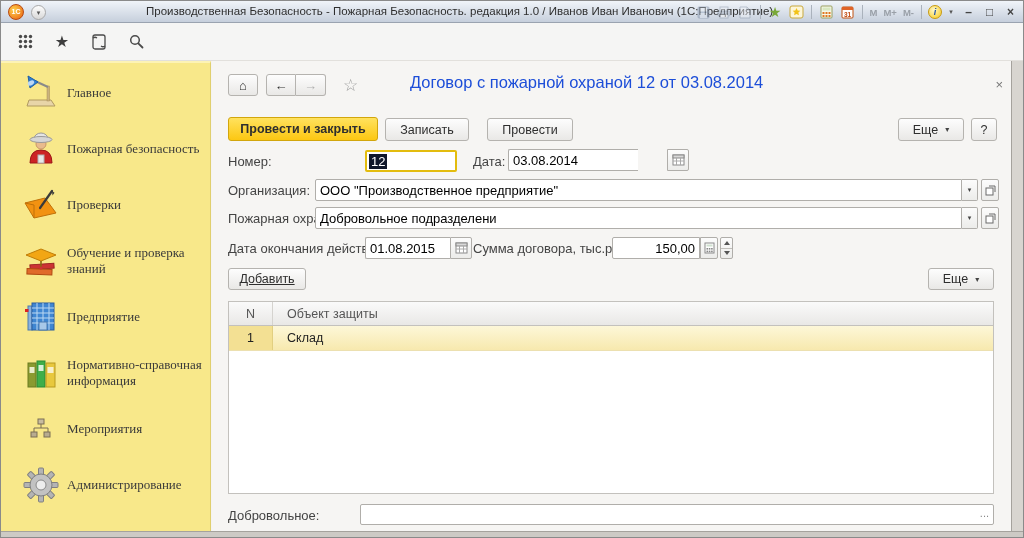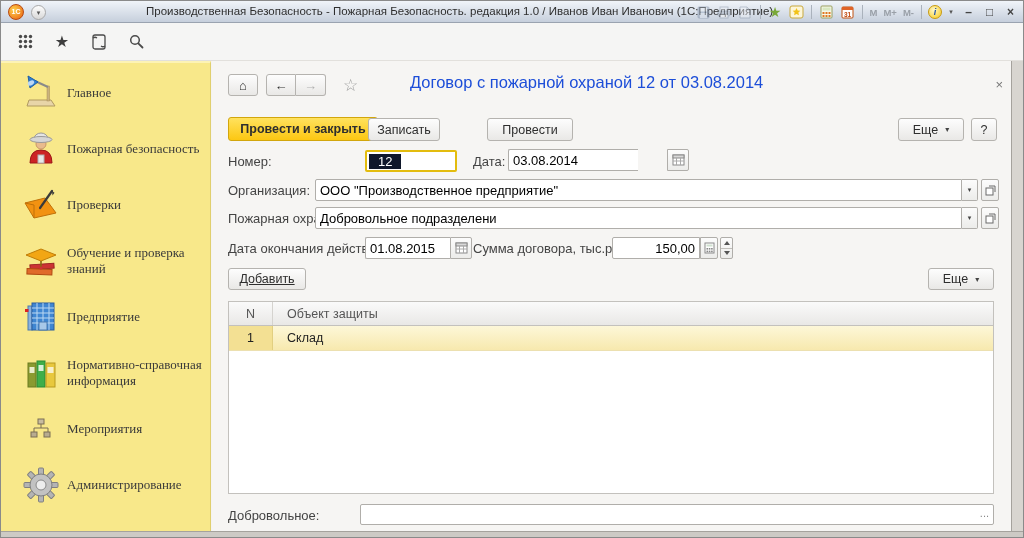--- a/index.html
+++ b/index.html
@@ -47,33 +47,33 @@
   .btn { background:linear-gradient(#fdfdfd,#e9e8e6); border:1px solid #b5b3af; border-radius:3px;
     font-size:12.5px; color:#2e2e2e; text-align:center; cursor:pointer;
     display:inline-flex; align-items:center; justify-content:center; font-family:"Liberation Sans",sans-serif; }
   .nav-btn { position:absolute; width:30px; height:22px; font-size:13px; }
   .form-close { position:absolute; right:8px; top:16px; font-size:13px; color:#777; cursor:pointer; }
   .page-title { position:absolute; left:162px; top:12px; font-size:16.5px; color:#1d4ed8; white-space:nowrap;margin-left:36px; }
   .fav-star { position:absolute; left:131px; top:14px; font-size:17px; color:#a0a0a0; }
 
   .btn-yellow { position:absolute; left:16px; top:56px; width:150px; height:24px;
     background:linear-gradient(#ffe25e,#fcc712); border:1px solid #d2a60c; font-weight:bold; border-radius:3px; }
-  .btn-write { position:absolute; left:156px; top:57px; width:72px; height:23px; }
+  .btn-write { position:absolute; left:173px; top:57px; width:84px; height:23px; }
   .btn-post  { position:absolute; left:275px; top:57px; width:86px; height:23px; }
   .btn-more-top { position:absolute; right:47px; top:57px; width:66px; height:23px; gap:7px; }
   .btn-help  { position:absolute; right:14px; top:57px; width:26px; height:23px; }
   .caret { font-size:8px; color:#444; }
 
   .f-label { position:absolute; font-size:13px; color:#444; white-space:nowrap; }
   .fld { background:#fff; border:1px solid #b0aeaa; border-radius:2px; font-size:13px; color:#000;
     font-family:"Liberation Sans",sans-serif; padding:0 4px; height:22px; }
   input.fld { outline:none; }
   .num-field { position:absolute; left:153px; top:89px; width:92px; height:22px; background:#fff;
     border:2px solid #e3bc0e; border-radius:2px; display:flex; align-items:center; padding:0 2px; }
-  .sel-text { background:#0f172a; color:#fff; font-size:13px; padding:0 9px; }
+  .sel-text { background:#0f172a; color:#fff; font-size:13px; padding:0 2px; }
 
   .date-wrap { position:absolute; display:flex; }
   .date-wrap input { border-right:none; border-radius:2px 0 0 2px; }
   .icon-btn { width:22px; height:22px; background:linear-gradient(#fcfcfc,#ececea); border:1px solid #b0aeaa;
     display:flex; align-items:center; justify-content:center; border-radius:0 2px 2px 0; cursor:pointer; }
 
   .combo-row { position:absolute; left:103px; right:12px; display:flex; align-items:center; }
   .combo-row input { flex:1; height:22px; border-radius:2px 0 0 2px; }
   .combo-dd { width:16px; height:22px; border:1px solid #b0aeaa; border-left:none; background:linear-gradient(#fcfcfc,#ececea);
     display:flex; align-items:center; justify-content:center; font-size:7px; color:#444; cursor:pointer; border-radius:0 2px 2px 0; }

